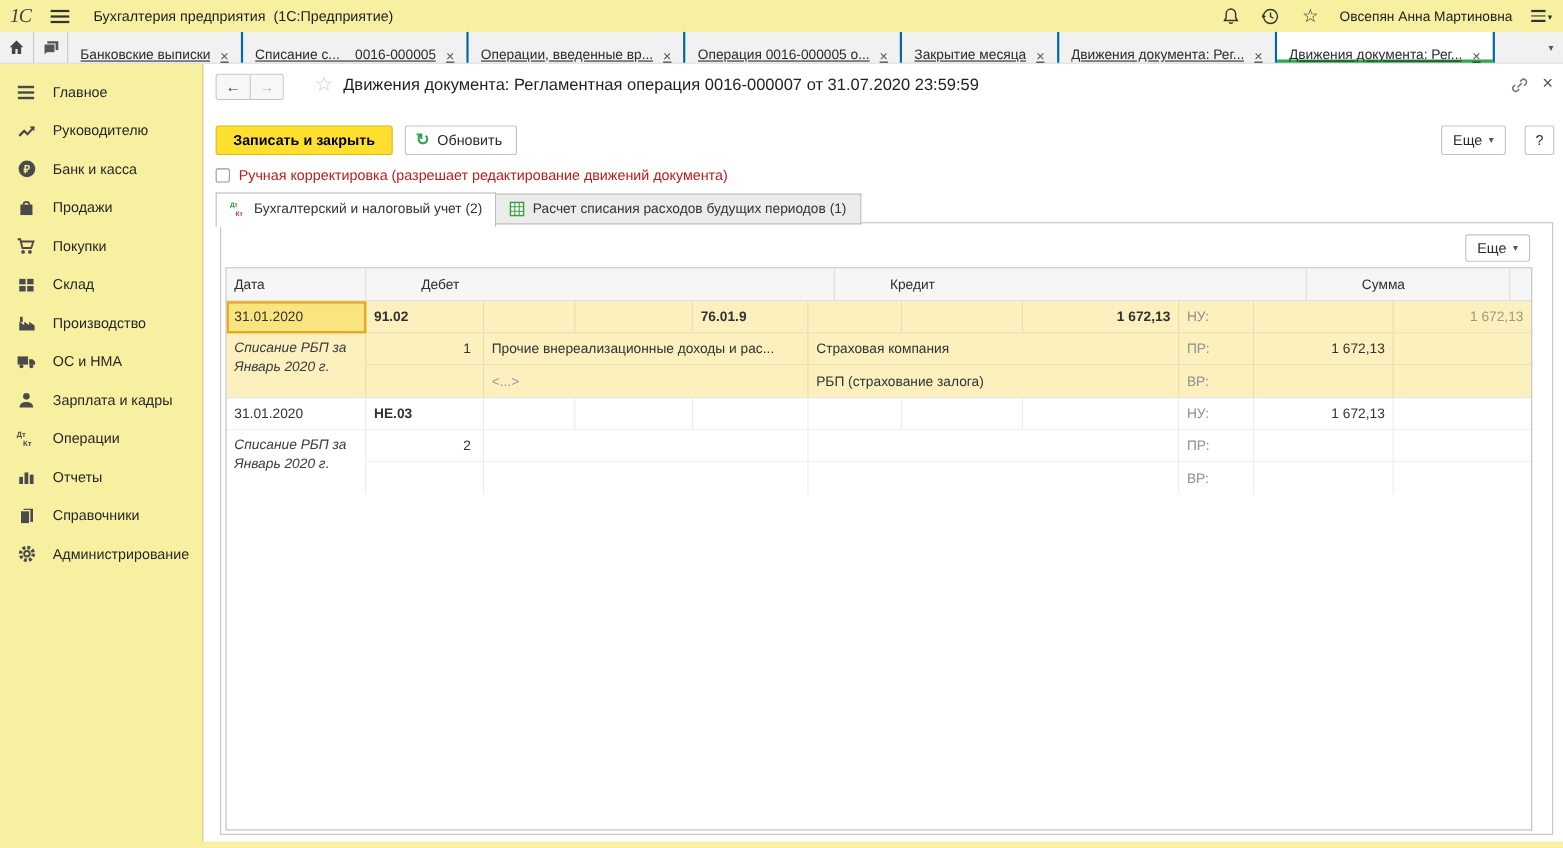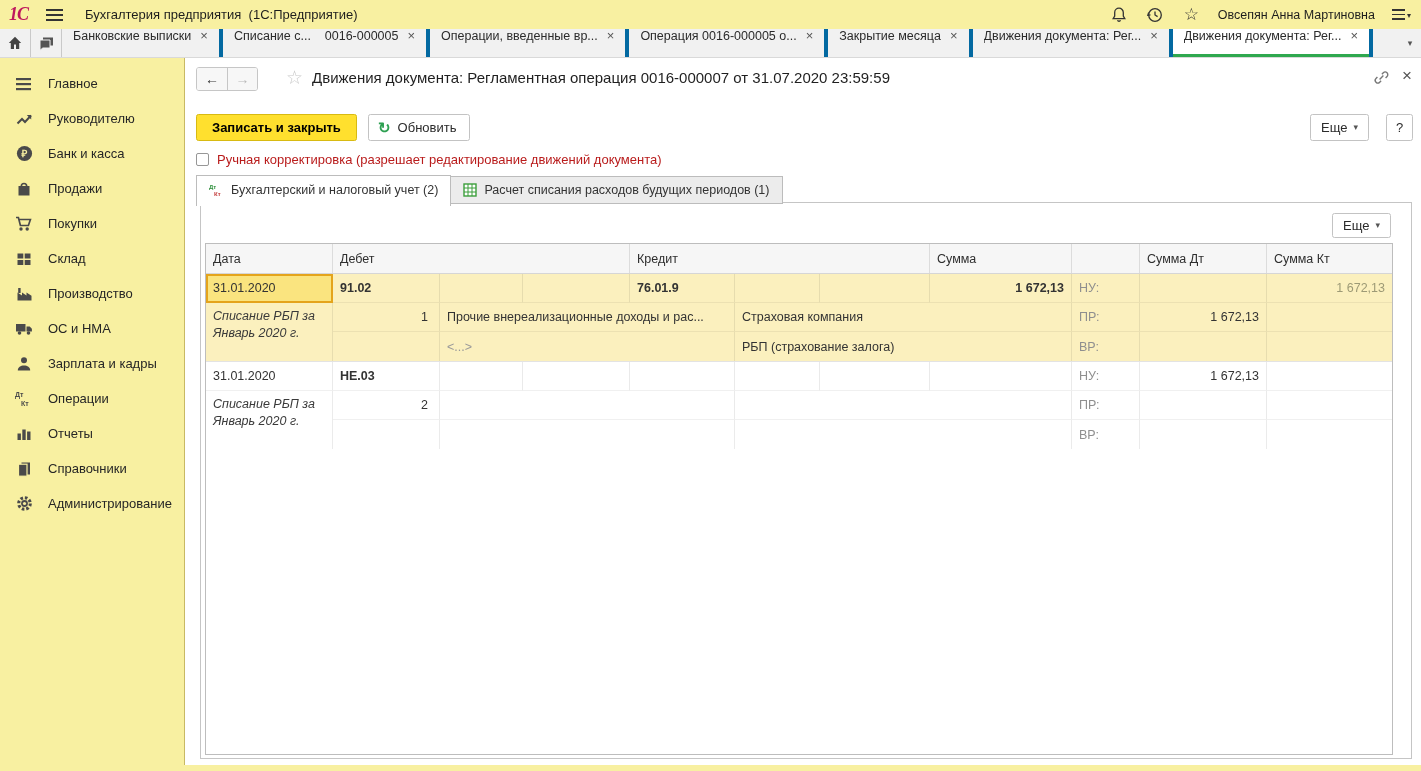--- a/index.html
+++ b/index.html
@@ -1,37 +1,37 @@
 <!DOCTYPE html>
 <html><head>
 <meta charset="utf-8">
 <style>
   * { box-sizing:border-box; margin:0; padding:0; }
   html,body { width:1421px; height:771px; }
   body { position:relative; font-family:"Liberation Sans",sans-serif; background:#fff; overflow:hidden; color:#333; }
 
   
   .topbar { position:absolute; top:0; left:0; width:1421px; height:29px; background:#F8F0A1; display:flex; align-items:center; }
-  .logo { margin-left:9px; font-family:"Liberation Serif",serif; font-style:italic; font-weight:bold; font-size:18px; color:#be185d; letter-spacing:-1px; }
+  .logo { margin-left:9px; font-family:"Liberation Serif",serif; font-style:italic; font-weight:normal; font-size:18px; color:#404040; letter-spacing:-1px; }
   .hamburger { margin-left:18px; width:17px; display:flex; flex-direction:column; gap:3px; cursor:pointer; }
   .hamburger i { display:block; height:2px; background:#333; }
   .topbar-title { margin-left:22px; font-size:13px; color:#1d1d1d; }
   .topbar-right { margin-left:auto; display:flex; align-items:center; gap:17px; margin-right:10px; }
   .tb-ico { width:19px; height:19px; display:flex; align-items:center; justify-content:center; cursor:pointer; }
   .tb-star { font-size:17px; color:#333; line-height:1; }
   .username { font-size:12.5px; color:#1d1d1d; }
   .svc-menu { display:flex; align-items:flex-end; gap:2px; cursor:pointer; }
   .svc-bars { width:13px; display:flex; flex-direction:column; gap:2.5px; }
   .svc-bars i { display:block; height:1.8px; background:#333; }
   .svc-caret { font-size:8px; color:#333; line-height:1; }
 
   
   .tabstrip { position:absolute; top:29px; left:0; width:1421px; height:29px; background:#F1F1F1; border-bottom:1px solid #D9D9D9; display:flex; align-items:stretch; }
   .strip-btn { width:31px; display:flex; align-items:center; justify-content:center; border-right:1px solid #C9C9C9; cursor:pointer; }
-  .tab { display:flex; align-items:flex-start; padding:0 11px; border-right:4px solid #0369a1; font-size:12.5px; color:#2b2b2b; cursor:pointer; max-width:215px; }
+  .tab { display:flex; align-items:flex-end; padding:0 11px; border-right:2px solid #0369a1; font-size:12.5px; color:#2b2b2b; cursor:pointer; max-width:215px;text-decoration:underline; }
   .tab-label { white-space:pre; overflow:hidden; text-overflow:clip; }
   .tab-close { margin-left:9px; color:#555; font-size:13px; line-height:1; cursor:pointer; }
   .tab.active { background:#fff; box-shadow:inset 0 -3px 0 #2FA84F; }
   .strip-overflow { margin-left:auto; width:22px; display:flex; align-items:center; justify-content:center; color:#555; font-size:9px; cursor:pointer; }
 
   
   .sidebar { position:absolute; top:58px; left:0; bottom:0; width:185px; background:#F8F0A1; border-right:1px solid #C8B964; padding-top:8px; }
   .side-item { height:35px; display:flex; align-items:center; gap:15px; padding-left:15px; font-size:13px; color:#262626; cursor:pointer; }
   .side-ico { width:18px; height:18px; flex:0 0 18px; display:flex; align-items:center; justify-content:center; }
 
@@ -64,21 +64,21 @@
   .view-tabs { position:absolute; left:11px; top:117px; display:flex; align-items:center; z-index:2; }
   .vtab { display:flex; align-items:center; gap:7px; padding:6px 12px; font-size:12.5px; border:1px solid #BCBCBC; cursor:pointer; }
   .vtab.active { background:#fff; border-bottom:none; padding-bottom:9px; margin-bottom:-1px; }
   .vtab.inactive { background:#ECECEC; border-left:none; padding-bottom:6px; }
 
   .panel { position:absolute; left:15px; top:144px; width:1212px; height:557px; border:1px solid #C5C5C5; background:#fff; }
   .btn-more-grid { position:absolute; top:10px; right:20px; height:25px; padding:0 10px; gap:6px; }
 
   .grid { position:absolute; left:4px; top:40px; width:1188px; height:512px; border:1px solid #BDBDBD; background:#fff; overflow:hidden; }
   .gcols { display:grid; grid-template-columns:127px 107px 83px 107px 105px 85px 110px 142px 68px 127px 125px; }
-  .grid-header { height:30px; background:#F6F6F6; border-bottom:1px solid #D6D6D6; }
+  .grid-header { height:30px; background:#F6F6F6; border-bottom:1px solid #D6D6D6;gap:43px; }
   .h-cell { display:flex; align-items:center; padding-left:7px; font-size:12.5px; color:#2e2e2e; border-right:1px solid #DCDCDC; }
   .h-cell:last-child { border-right:none; }
 
   .rgroup { grid-auto-rows:29px; position:relative; }
   .rgroup.yellow { background:#FBF0BE; }
   .rgroup.white { border-top:1px solid #E3E3E3; }
   .c { display:flex; align-items:center; padding:0 7px; font-size:12.5px; color:#333; overflow:hidden; white-space:nowrap; }
   .br { border-right:1px solid rgba(0,0,0,0.08); }
   .bb { border-bottom:1px solid rgba(0,0,0,0.06); }
   .span3 { grid-column:span 3; }

